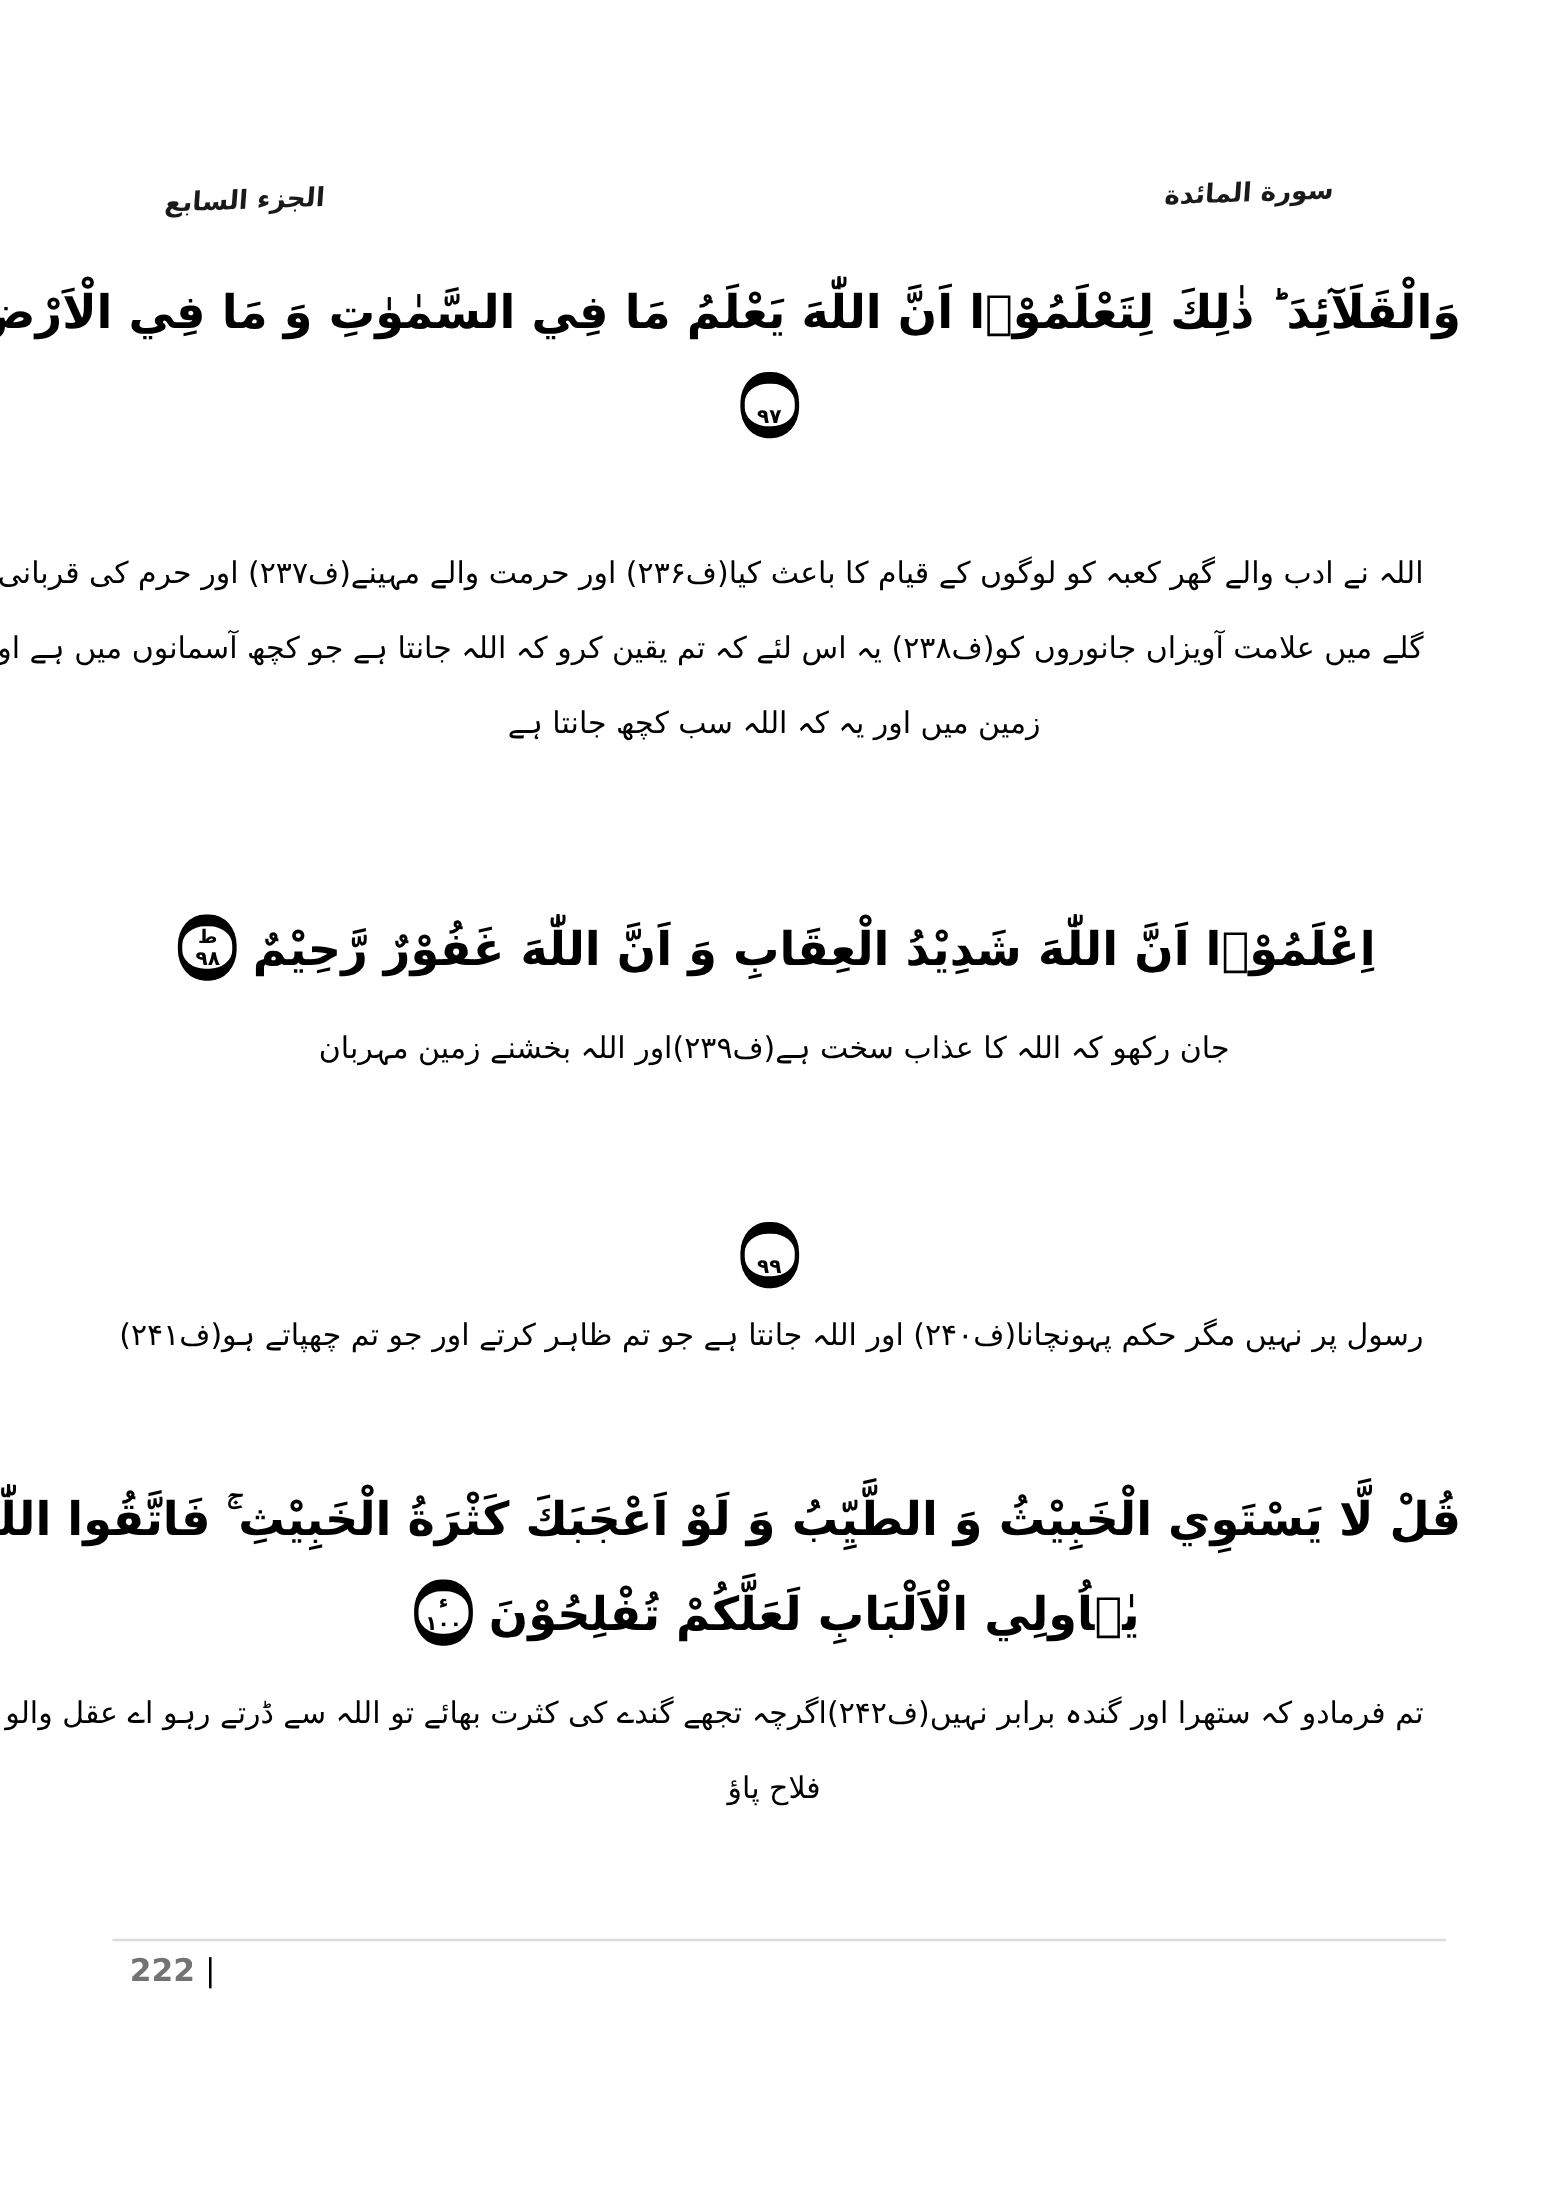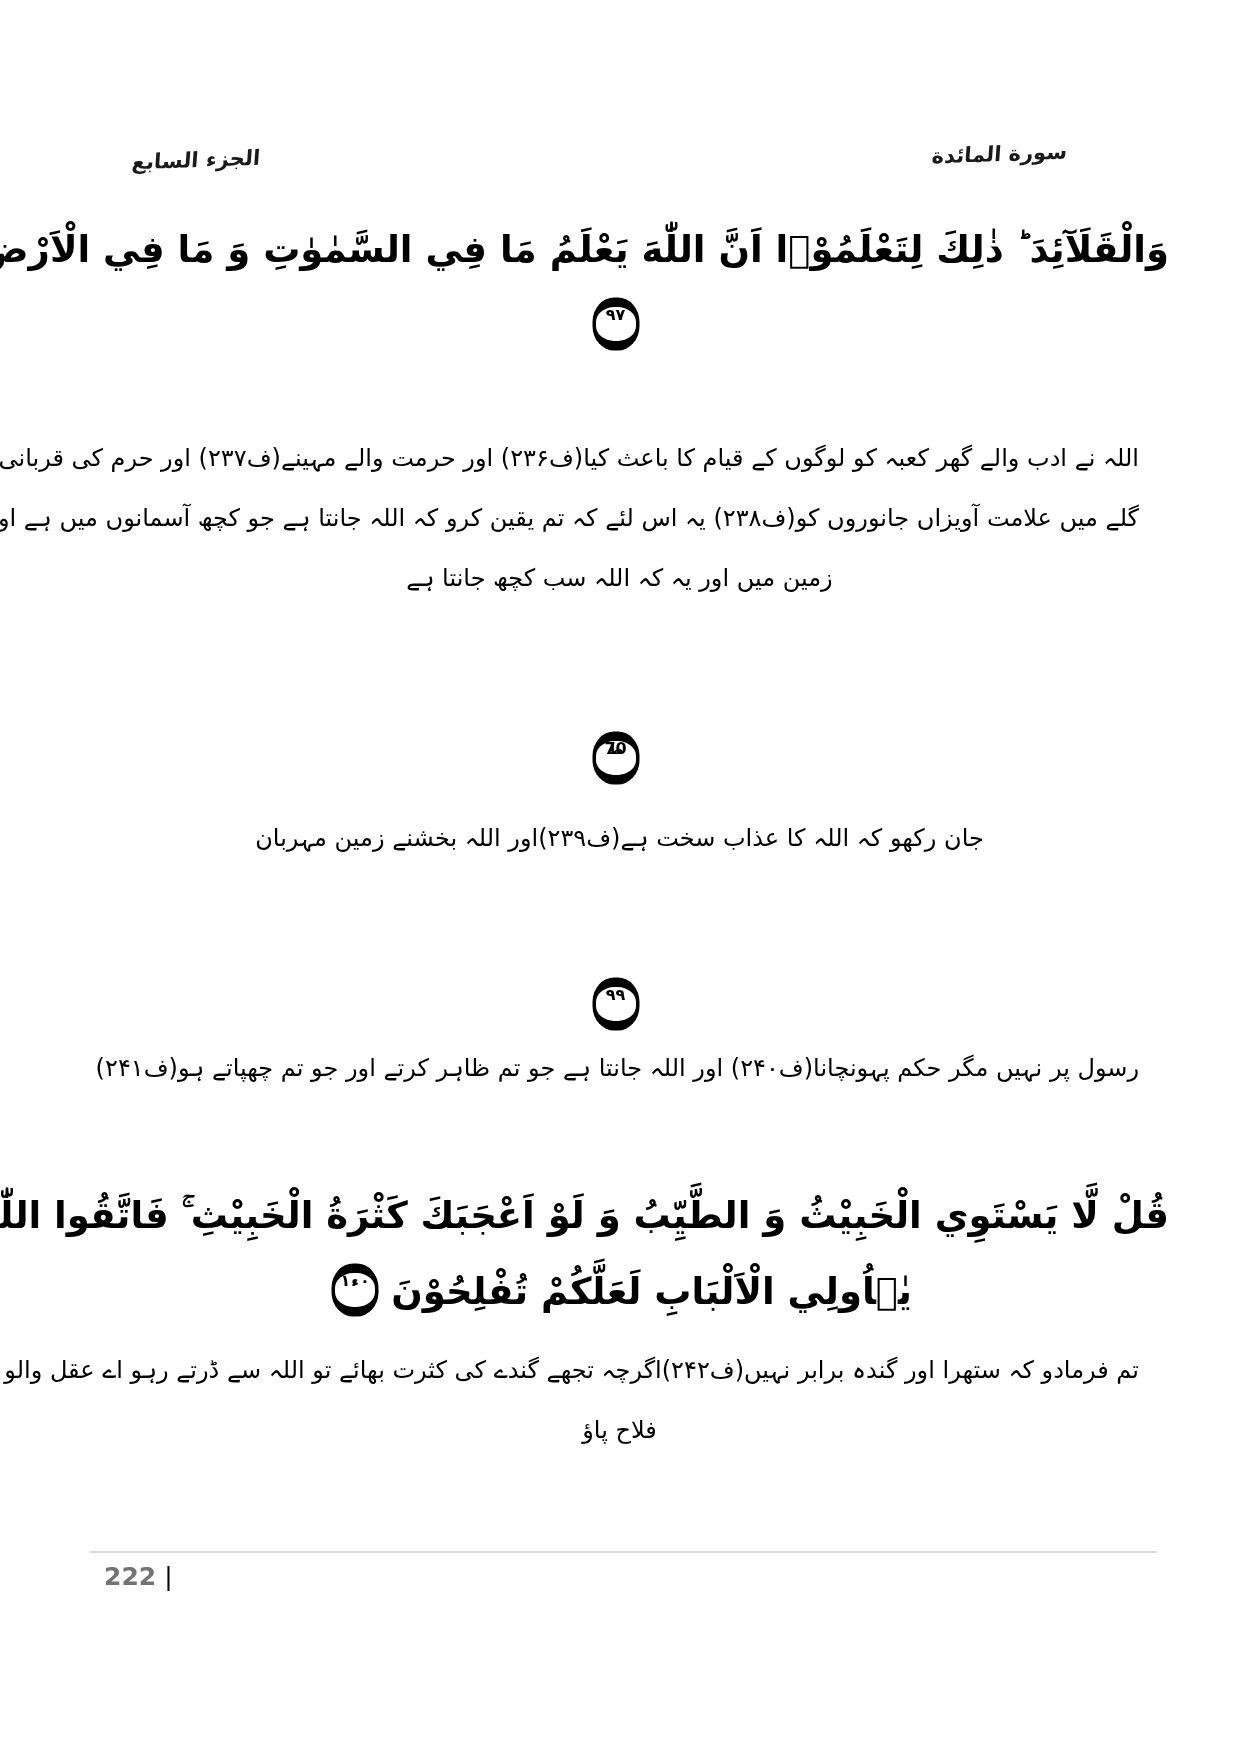--- a/index.html
+++ b/index.html
@@ -43,21 +43,21 @@
   .urdu-line {
     font-size: 24px; font-weight: 400;
     line-height: 60px;
     white-space: nowrap;
     direction: rtl;
   }
 
   
   .ayah-marker {
     display: inline-flex;
-    align-items: flex-start; justify-content: center;
+    align-items: flex-end; justify-content: center;
     width: 44px; height: 50px;
     border: 2px solid #000;
     border-top-width: 8px; border-bottom-width: 8px;
     border-radius: 46%;
     box-shadow: 0 0 0 1.5px #000;
     vertical-align: middle;
     margin: 0 14px 8px 6px;
     position: relative;
     background: #fff;
   }
@@ -103,23 +103,23 @@
   </section>
 
   <section class="urdu-block" style="top:428px">
     <div class="urdu-line">اللہ نے ادب والے گھر کعبہ کو لوگوں کے قیام کا باعث کیا(ف۲۳۶) اور حرمت والے مہینے(ف۲۳۷) اور حرم کی قربانی اور</div>
     <div class="urdu-line">گلے میں علامت آویزاں جانوروں کو(ف۲۳۸) یہ اس لئے کہ تم یقین کرو کہ اللہ جانتا ہے جو کچھ آسمانوں میں ہے اور جو کچھ</div>
     <div class="urdu-line">زمین میں اور یہ کہ اللہ سب کچھ جانتا ہے</div>
   </section>
 
   <section class="verse-block" style="top:722px">
     <div class="arabic-line">
-      <span class="ayah-marker">
+      <span>اِعْلَمُوْۤا اَنَّ اللّٰهَ شَدِيْدُ الْعِقَابِ وَ اَنَّ اللّٰهَ غَفُوْرٌ رَّحِيْمٌ</span><span class="ayah-marker">
           <span class="waqf">ط</span>
-          <span class="num">70</span>
+          <span class="num">٩٨</span>
         </span>
     </div>
   </section>
 
   <section class="urdu-block" style="top:808px">
     <div class="urdu-line">جان رکھو کہ اللہ کا عذاب سخت ہے(ف۲۳۹)اور اللہ بخشنے زمین مہربان</div>
   </section>
 
   <section class="verse-block" style="top:968px">
     <div class="arabic-line">

